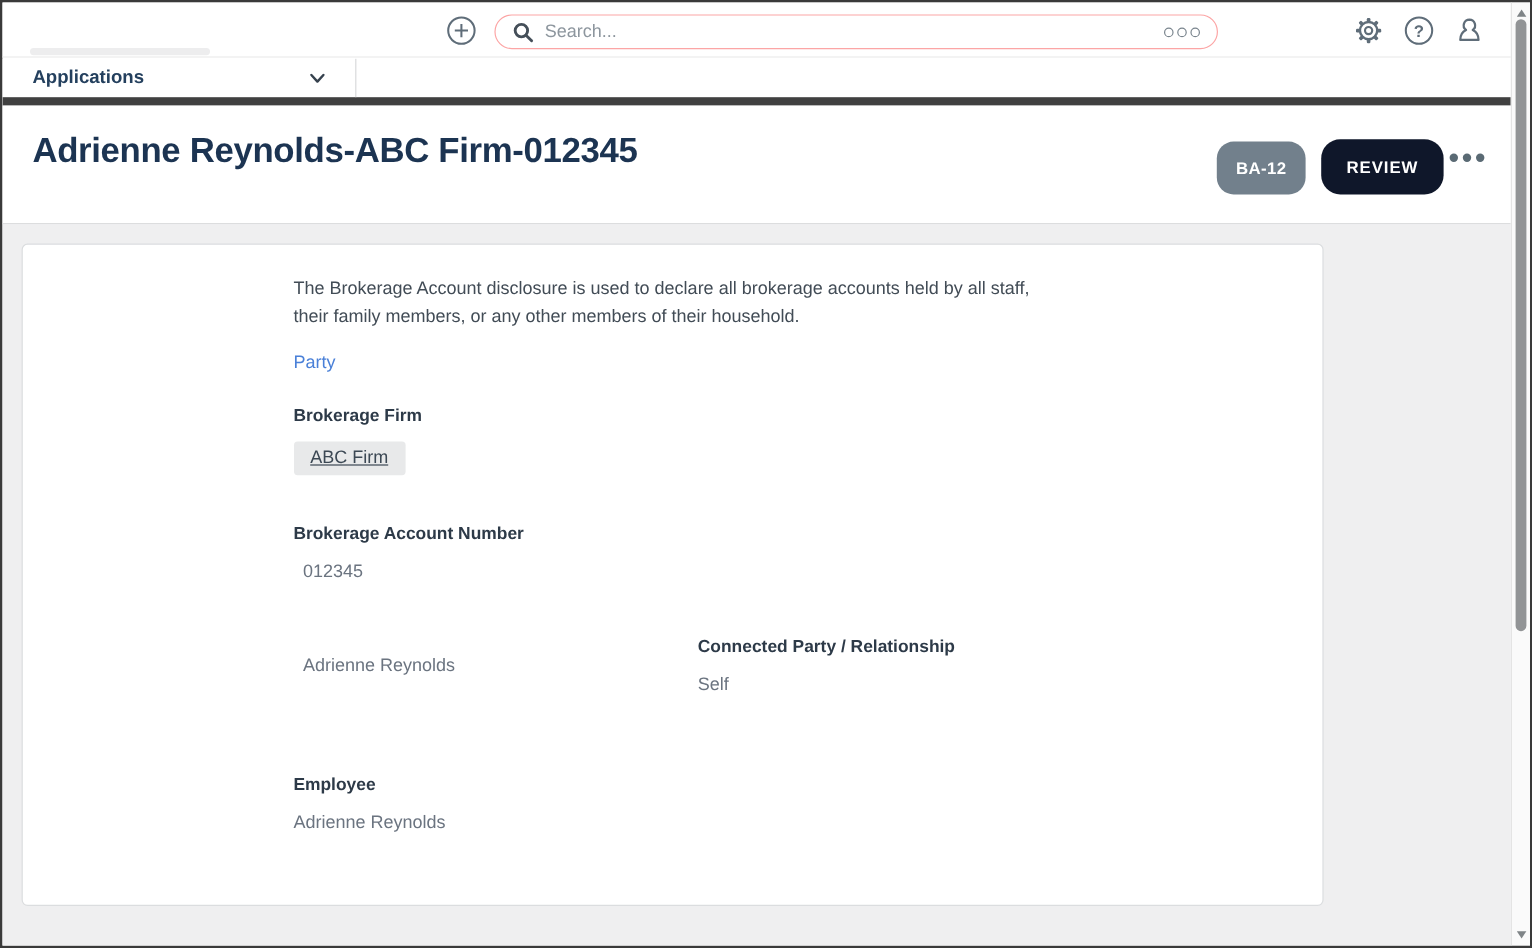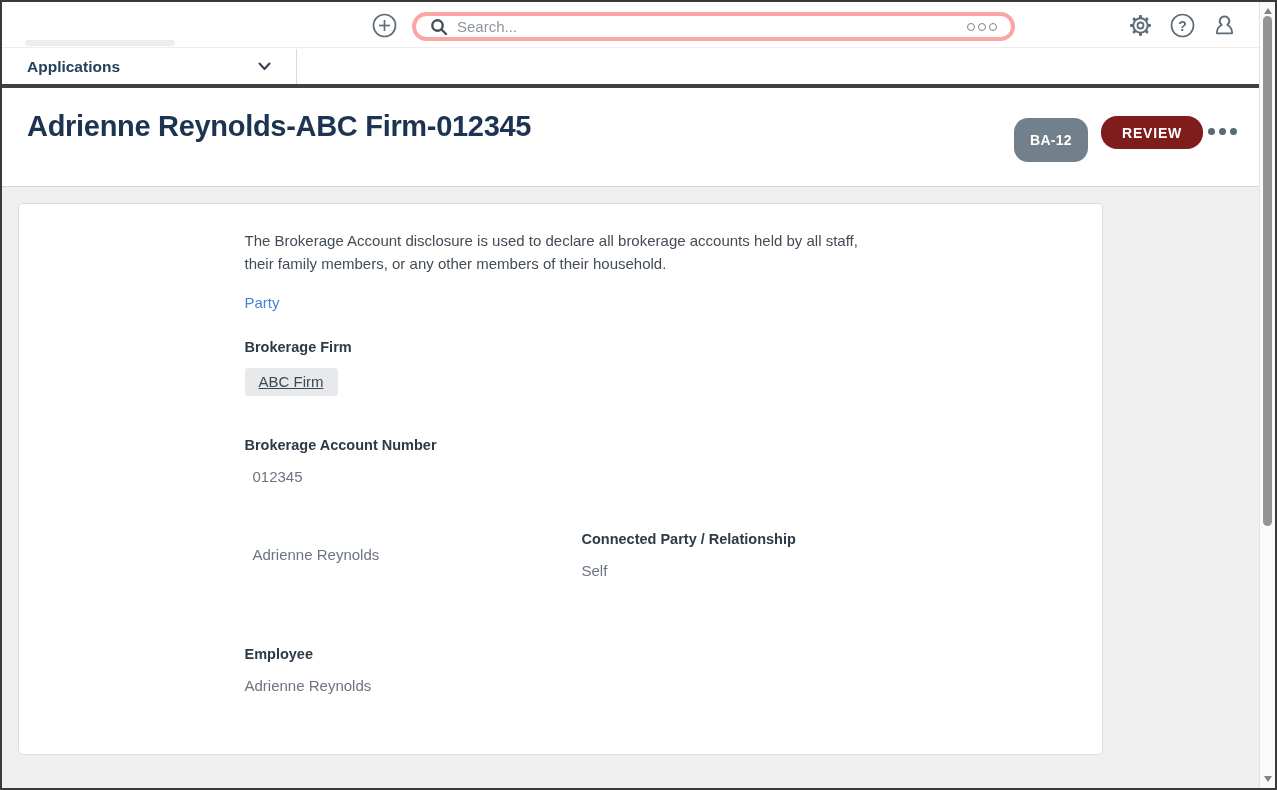--- a/index.html
+++ b/index.html
@@ -7,48 +7,48 @@
   .frame {
     position:relative; width:1277px; height:790px;
     border:2px solid #3a3a3a; background:#ffffff; overflow:hidden;
   }
   
   .topbar { position:absolute; left:0; top:0; width:1257px; height:46px; background:#fff; border-bottom:1px solid #ececec; }
   .logo-remnant { position:absolute; left:23px; top:38px; width:150px; height:6px; background:#ededee; border-radius:3px; }
   .plus-btn { position:absolute; left:370px; top:11px; width:25px; height:25px; cursor:pointer; }
   .search-pill {
     position:absolute; left:410px; top:10px; width:603px; height:29px;
-    border:4px solid #fca5a5; border-radius:15px; background:#fff;
+    border:1px solid #fca5a5; border-radius:15px; background:#fff;
     display:flex; align-items:center; padding:0 14px;
   }
   .search-pill input {
     border:none; outline:none; flex:1; font-size:15px; color:#39434d;
     font-family:"Liberation Sans", sans-serif; background:transparent; margin-left:9px;
   }
   .search-pill input::placeholder { color:#8d969e; }
   .ooo { display:flex; gap:3px; margin-left:auto; align-items:center; }
   .ooo span { width:8px; height:8px; border:1.6px solid #79848d; border-radius:50%; display:block; }
   .tb-icon { position:absolute; top:11px; width:25px; height:25px; cursor:pointer; }
   .tb-gear { left:1126px; } .tb-help { left:1168px; } .tb-user { left:1210px; }
   
-  .appsbar { position:absolute; left:0; top:47px; width:1257px; height:39px; background:#fff; border-bottom:4px solid #404040; }
+  .appsbar { position:absolute; left:0; top:47px; width:1257px; height:39px; background:#fff; border-bottom:7px solid #404040; }
   .apps-cell { position:absolute; left:0; top:0; width:295px; height:100%; border-right:1px solid #d9dadb; display:flex; align-items:center; padding:0 25px; cursor:pointer; }
   .apps-label { font-size:15.5px; font-weight:600; color:#24405e; }
   .apps-chevron { margin-left:auto; }
   
   .pagehead { position:absolute; left:0; top:86px; width:1257px; height:99px; background:#fff; border-bottom:1px solid #d4d5d6; }
   .page-title { position:absolute; left:25px; top:22px; font-size:29px; font-weight:600; color:#1c3452; letter-spacing:-0.3px; }
   .badge {
     position:absolute; left:1012px; top:30px; height:44px; padding:0 16px;
     background:#72808c; border-radius:14px; color:#fff; font-size:14px; font-weight:700;
     display:flex; align-items:center; letter-spacing:0.3px;
   }
   .review-btn {
-    position:absolute; left:1099px; top:28px; height:33px; padding:0 21px;
-    background:#7f1d1d; border:none; border-radius:16px; color:#fff; font-size:14px; font-weight:700;
+    position:absolute; left:1099px; top:28px; height:46px; padding:0 21px;
+    background:#0f172a; border:none; border-radius:16px; color:#fff; font-size:14px; font-weight:700;
     display:flex; align-items:center; letter-spacing:0.8px; cursor:pointer;
     font-family:"Liberation Sans", sans-serif;
   }
   .more-dots { position:absolute; left:1206px; top:40px; display:flex; gap:4px; cursor:pointer; }
   .more-dots span { width:7px; height:7px; border-radius:50%; background:#5a6a74; display:block; }
   
   .content { position:absolute; left:0; top:185px; width:1257px; height:603px; background:#efeff0; }
   .card {
     position:absolute; left:16px; top:16px; width:1085px; height:552px;
     background:#fff; border:1px solid #dbdddf; border-radius:5px;

